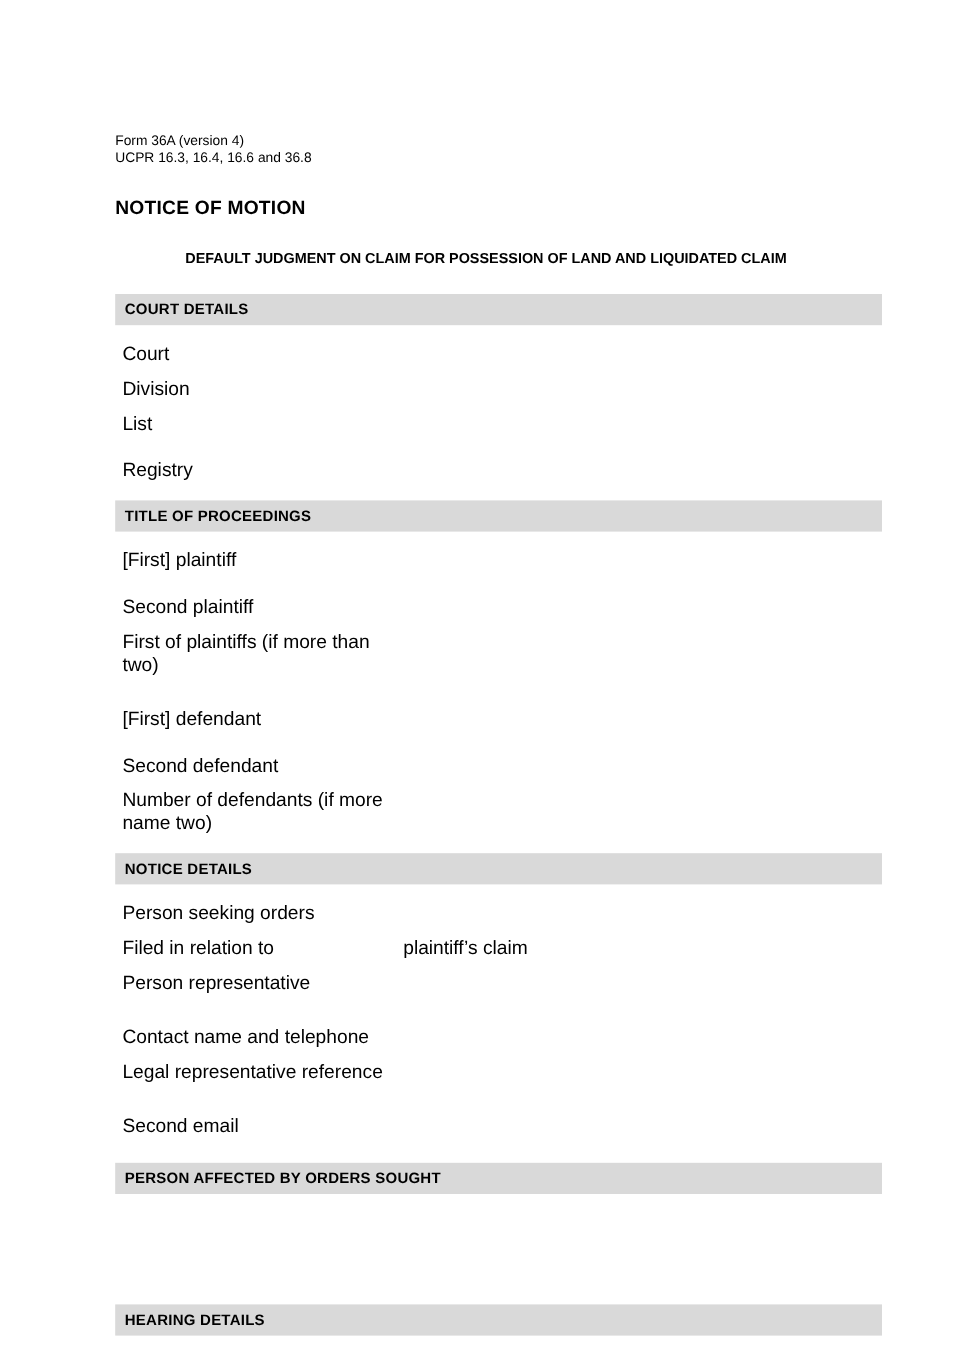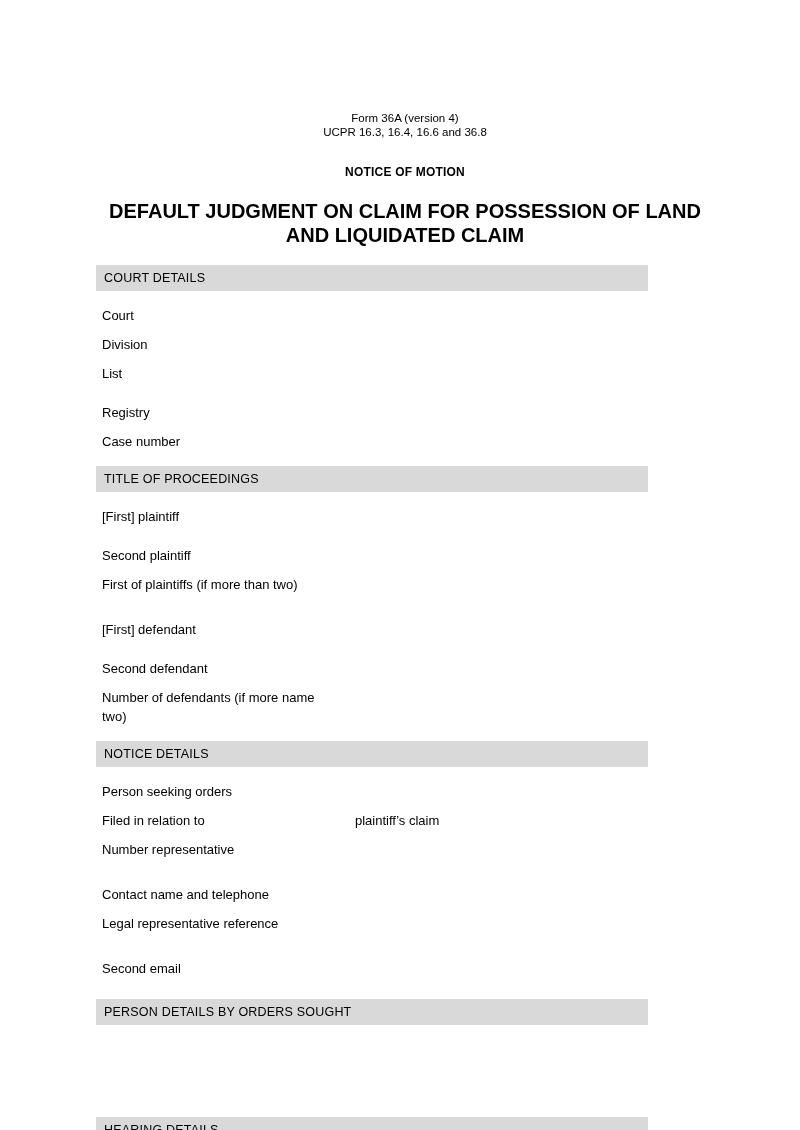--- a/index.html
+++ b/index.html
@@ -20,57 +20,55 @@
     width: 800px;
     height: 1130px;
     box-sizing: border-box;
     padding: 112px 86px 0 96px;
   }
   .form-meta {
     font-size: 11.5px;
     line-height: 13.5px;
     margin: 0 0 26px 0;
   }
-  .form-meta div { white-space: nowrap; text-align: center; }
+  .form-meta div { white-space: nowrap; }
 
   .doc-title {
-    text-align: center;
-    font-size: 12px;
+    font-size: 16px;
     font-weight: bold;
     letter-spacing: 0.2px;
     margin: 0 0 20px 0;
   }
   .doc-subtitle {
     text-align: center;
-    font-size: 20px;
+    font-size: 12px;
     font-weight: bold;
     line-height: 24px;
     margin: 0 0 18px 0;
     padding: 0 4px;
   }
 
   .section-header {
     background: #d9d9d9;
     font-size: 12.5px;
-    font-weight: normal;
+    font-weight: bold;
     letter-spacing: 0.2px;
     padding: 6px 0 6px 8px;
     box-sizing: border-box;
-    width: 552px;
+    width: 639px;
     margin: 0 0 4px 0;
   }
 
   .field-row {
     display: flex;
     align-items: flex-start;
-    font-size: 13px;
+    font-size: 16px;
     line-height: 19px;
     width: 618px;
     box-sizing: border-box;
-    gap: 19px;
   }
   .field-label {
     width: 238px;
     flex: 0 0 238px;
     padding: 5px 4px 5px 6px;
     box-sizing: border-box;
   }
   .field-value {
     flex: 1;
     padding: 5px 4px 5px 2px;
@@ -112,24 +110,20 @@
   </div>
   <div class="field-row">
     <div class="field-label">List</div>
     <div class="field-value"></div>
   </div>
   <div class="gap-sm"></div>
   <div class="field-row">
     <div class="field-label">Registry</div>
     <div class="field-value"></div>
   </div>
-  <div class="field-row">
-    <div class="field-label">Case number</div>
-    <div class="field-value"></div>
-  </div>
   <div class="gap-sm"></div>
 
   <div class="section-header">TITLE OF PROCEEDINGS</div>
   <div class="spacer-after-header"></div>
 
   <div class="field-row">
     <div class="field-label">[First] plaintiff</div>
     <div class="field-value"></div>
   </div>
   <div class="gap-sm"></div>
@@ -162,37 +156,37 @@
 
   <div class="field-row">
     <div class="field-label">Person seeking orders</div>
     <div class="field-value"></div>
   </div>
   <div class="field-row">
     <div class="field-label">Filed in relation to</div>
     <div class="field-value">plaintiff’s claim</div>
   </div>
   <div class="field-row">
-    <div class="field-label">Number representative</div>
+    <div class="field-label">Person representative</div>
     <div class="field-value"></div>
   </div>
   <div class="gap-md"></div>
   <div class="field-row">
     <div class="field-label">Contact name and telephone</div>
     <div class="field-value"></div>
   </div>
   <div class="field-row">
     <div class="field-label">Legal representative reference</div>
     <div class="field-value"></div>
   </div>
   <div class="gap-md"></div>
   <div class="field-row">
     <div class="field-label">Second email</div>
     <div class="field-value"></div>
   </div>
   <div class="gap-md"></div>
 
-  <div class="section-header">PERSON DETAILS BY ORDERS SOUGHT</div>
+  <div class="section-header">PERSON AFFECTED BY ORDERS SOUGHT</div>
   <div class="block-empty"></div>
 
   <div class="section-header">HEARING DETAILS</div>
 
 </div>
 
 </body></html>

